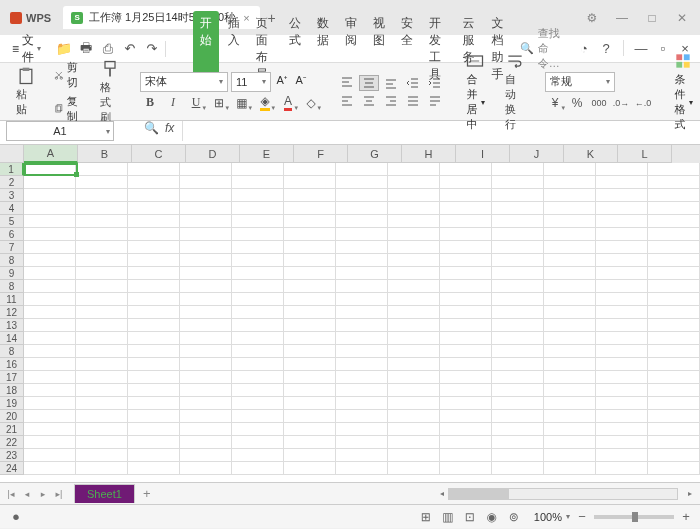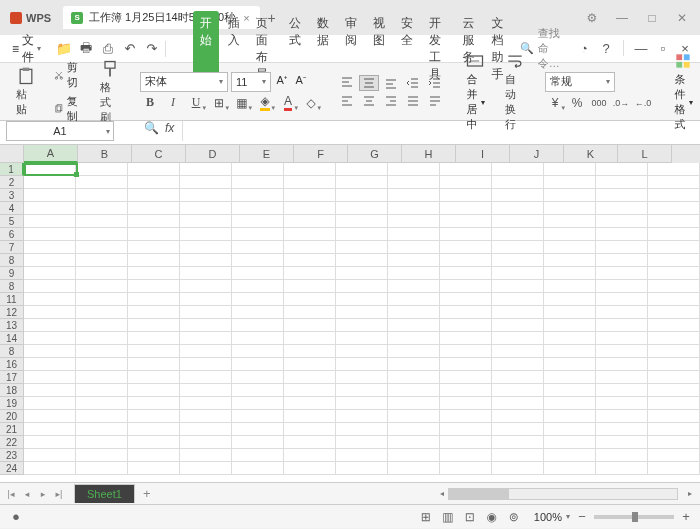--- a/index.html
+++ b/index.html
@@ -77,21 +77,21 @@
 .cells { position: absolute; top: 18px; left: 24px; right: 0; bottom: 0; }
 .cell-row { display: flex; height: 13px; }
 .cell { width: 54px; height: 13px; border-right: 1px solid #ddd; border-bottom: 1px solid #ddd; }
 .sel-box { position: absolute; top: 18px; left: 24px; width: 54px; height: 13px; border: 2px solid #4caf50; pointer-events: none; }
 .sel-handle { position: absolute; right: -3px; bottom: -3px; width: 5px; height: 5px; background: #4caf50; }
 
 
 .sheetbar { height: 22px; background: #f5f5f5; display: flex; align-items: center; border-top: 1px solid #ccc; padding: 0 4px; }
 .sheet-nav { display: flex; gap: 2px; }
 .sn { width: 14px; height: 14px; display: flex; align-items: center; justify-content: center; color: #888; cursor: pointer; font-size: 9px; }
-.sheet-tab { background: #404040; padding: 3px 12px; font-size: 11px; border: 1px solid #ccc; border-bottom: none; margin-left: 8px; color: #4caf50; }
+.sheet-tab { background: #701a75; padding: 3px 12px; font-size: 11px; border: 1px solid #ccc; border-bottom: none; margin-left: 8px; color: #4caf50; }
 .sheet-add { padding: 0 8px; color: #888; cursor: pointer; font-size: 13px; }
 .sheetbar-spacer { flex: 1; }
 .hscroll-track { width: 230px; height: 12px; background: #eee; border: 1px solid #ccc; position: relative; margin-right: 6px; }
 .hscroll-thumb { position: absolute; left: 0; width: 60px; height: 100%; background: #ccc; }
 .scroll-arr { width: 12px; height: 12px; display: flex; align-items: center; justify-content: center; font-size: 8px; color: #777; cursor: pointer; }
 
 
 .statusbar { height: 24px; background: #f5f5f5; display: flex; align-items: center; border-top: 1px solid #ccc; padding: 0 6px; }
 .status-spacer { flex: 1; }
 .view-btns { display: flex; gap: 2px; }

